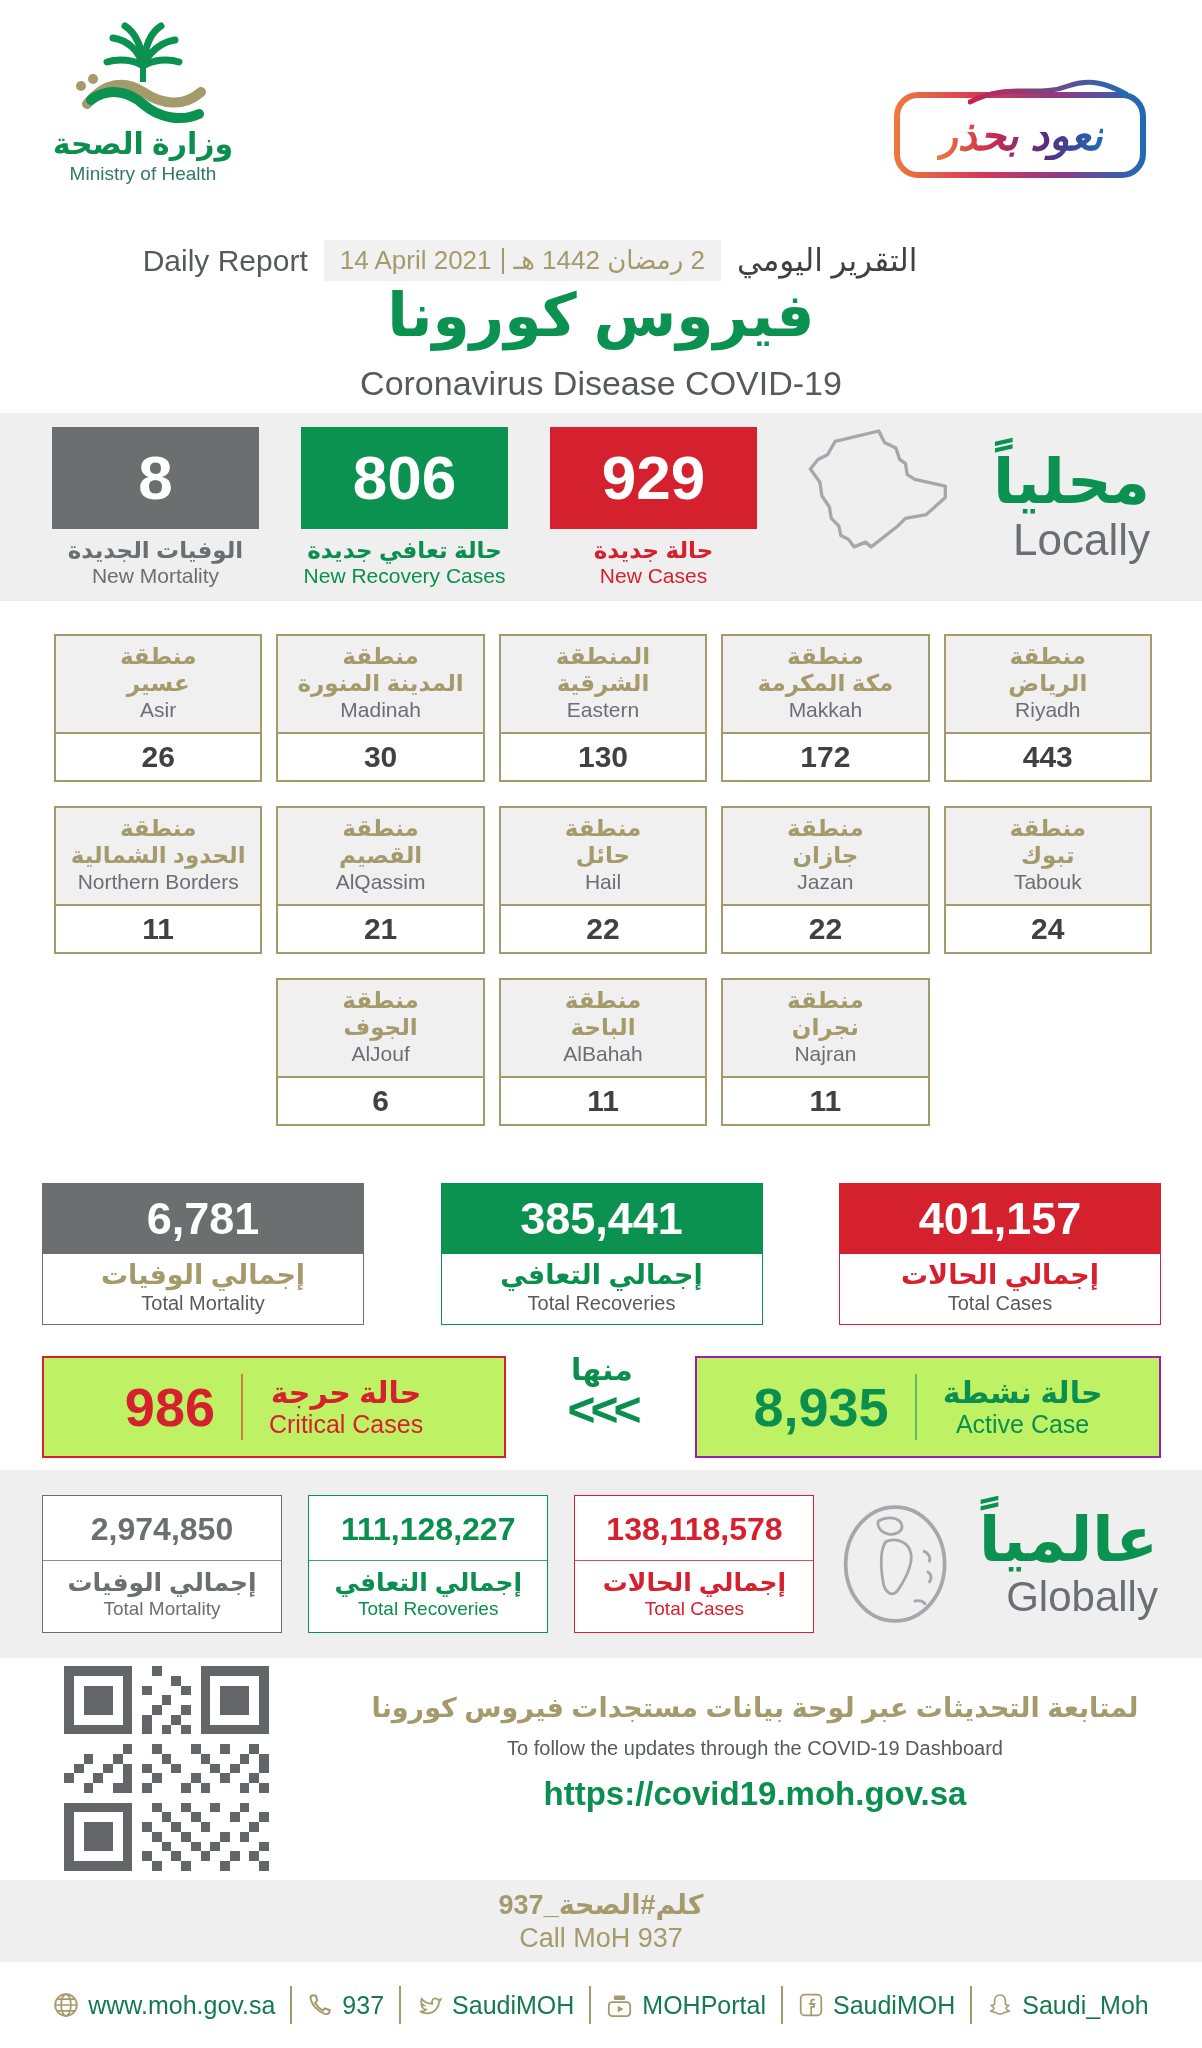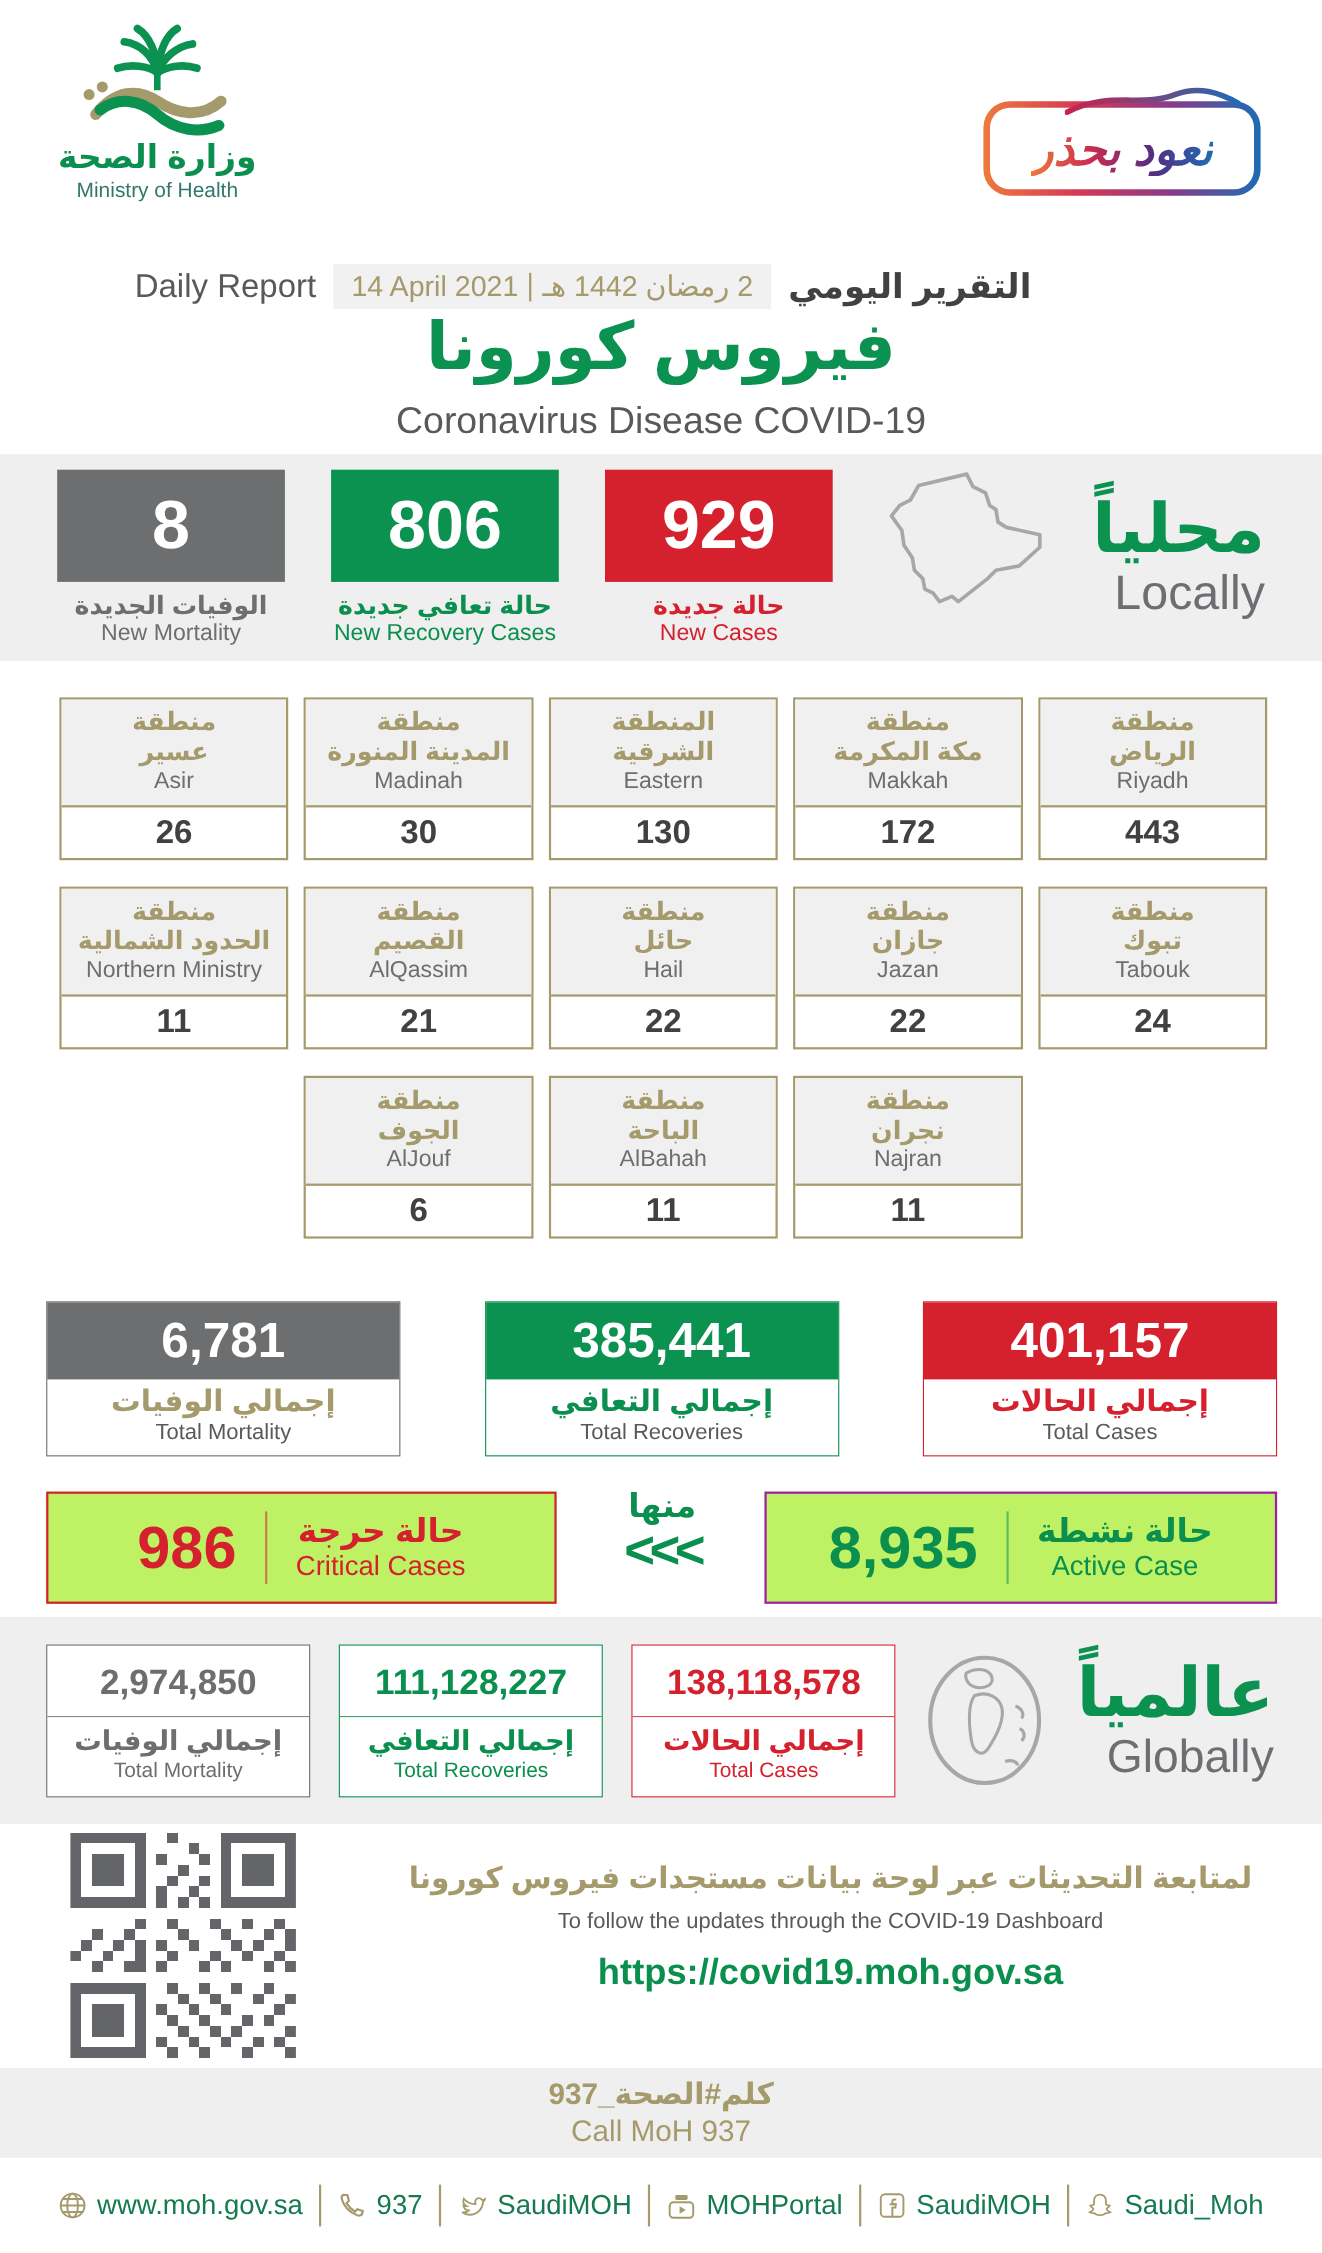--- a/index.html
+++ b/index.html
@@ -22,21 +22,21 @@
     background:linear-gradient(90deg,#ee7a3c,#c92b50,#552d82,#1d6cb5);
     -webkit-background-clip:text; background-clip:text; color:transparent;font-style:italic; }
   .badge-swoosh { position:absolute; top:-16px; right:18px; }
 
   .report-row { position:absolute; top:240px; left:0; width:1060px; display:flex;
     justify-content:center; align-items:center; gap:16px; }
   .report-en { color:#58595b; font-size:30px; }
   .date-pill { background:#f1f1f2; padding:5px 16px; display:flex; align-items:center; gap:10px;
     color:#a59a6b; font-size:26px; }
   .date-sep { width:2px; height:26px; background:#a59a6b; }
-  .report-ar { color:#414042; font-size:31px; font-weight:bold; direction:rtl; }
+  .report-ar { color:#414042; font-size:31px; font-weight:normal; direction:rtl; }
 
   .title-ar { position:absolute; top:280px; left:0; width:1202px; text-align:center;
     color:#0b9150; font-size:60px; font-weight:bold; direction:rtl; }
   .title-en { position:absolute; top:364px; left:0; width:1202px; text-align:center;
     color:#58595b; font-size:34px; }
 
   
   .locally-band { top:413px; height:188px; }
   .locally-flex { display:flex; height:100%; align-items:center; justify-content:space-between;
     padding:0 52px; }
@@ -238,21 +238,21 @@
       <div class="region-head">
           <div class="region-ar"><span>منطقة</span><br><span>الرياض</span></div>
       <div class="region-en">Riyadh</div>
         </div>
       <div class="region-val">443</div>
     </div>
 
     <div class="region">
       <div class="region-head">
           <div class="region-ar"><span>منطقة</span><br><span>الحدود الشمالية</span></div>
-      <div class="region-en">Northern Ministry</div>
+      <div class="region-en">Northern Borders</div>
         </div>
       <div class="region-val">11</div>
     </div>
     <div class="region">
       <div class="region-head">
           <div class="region-ar"><span>منطقة</span><br><span>القصيم</span></div>
       <div class="region-en">AlQassim</div>
         </div>
       <div class="region-val">21</div>
     </div>

